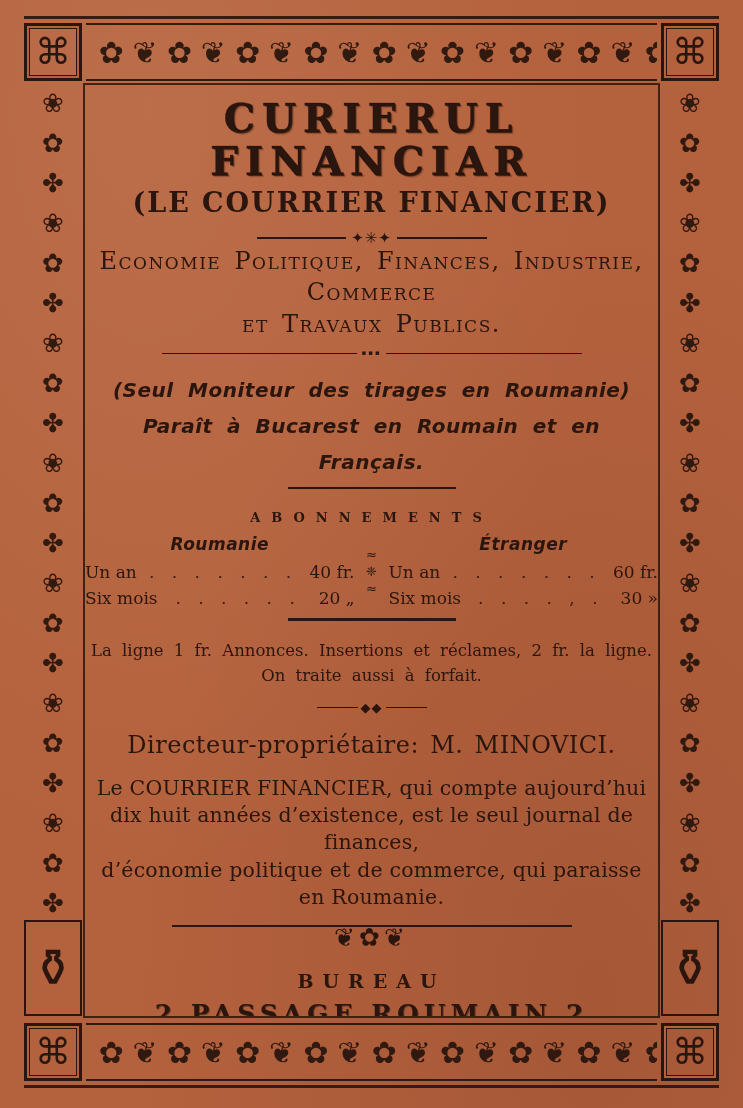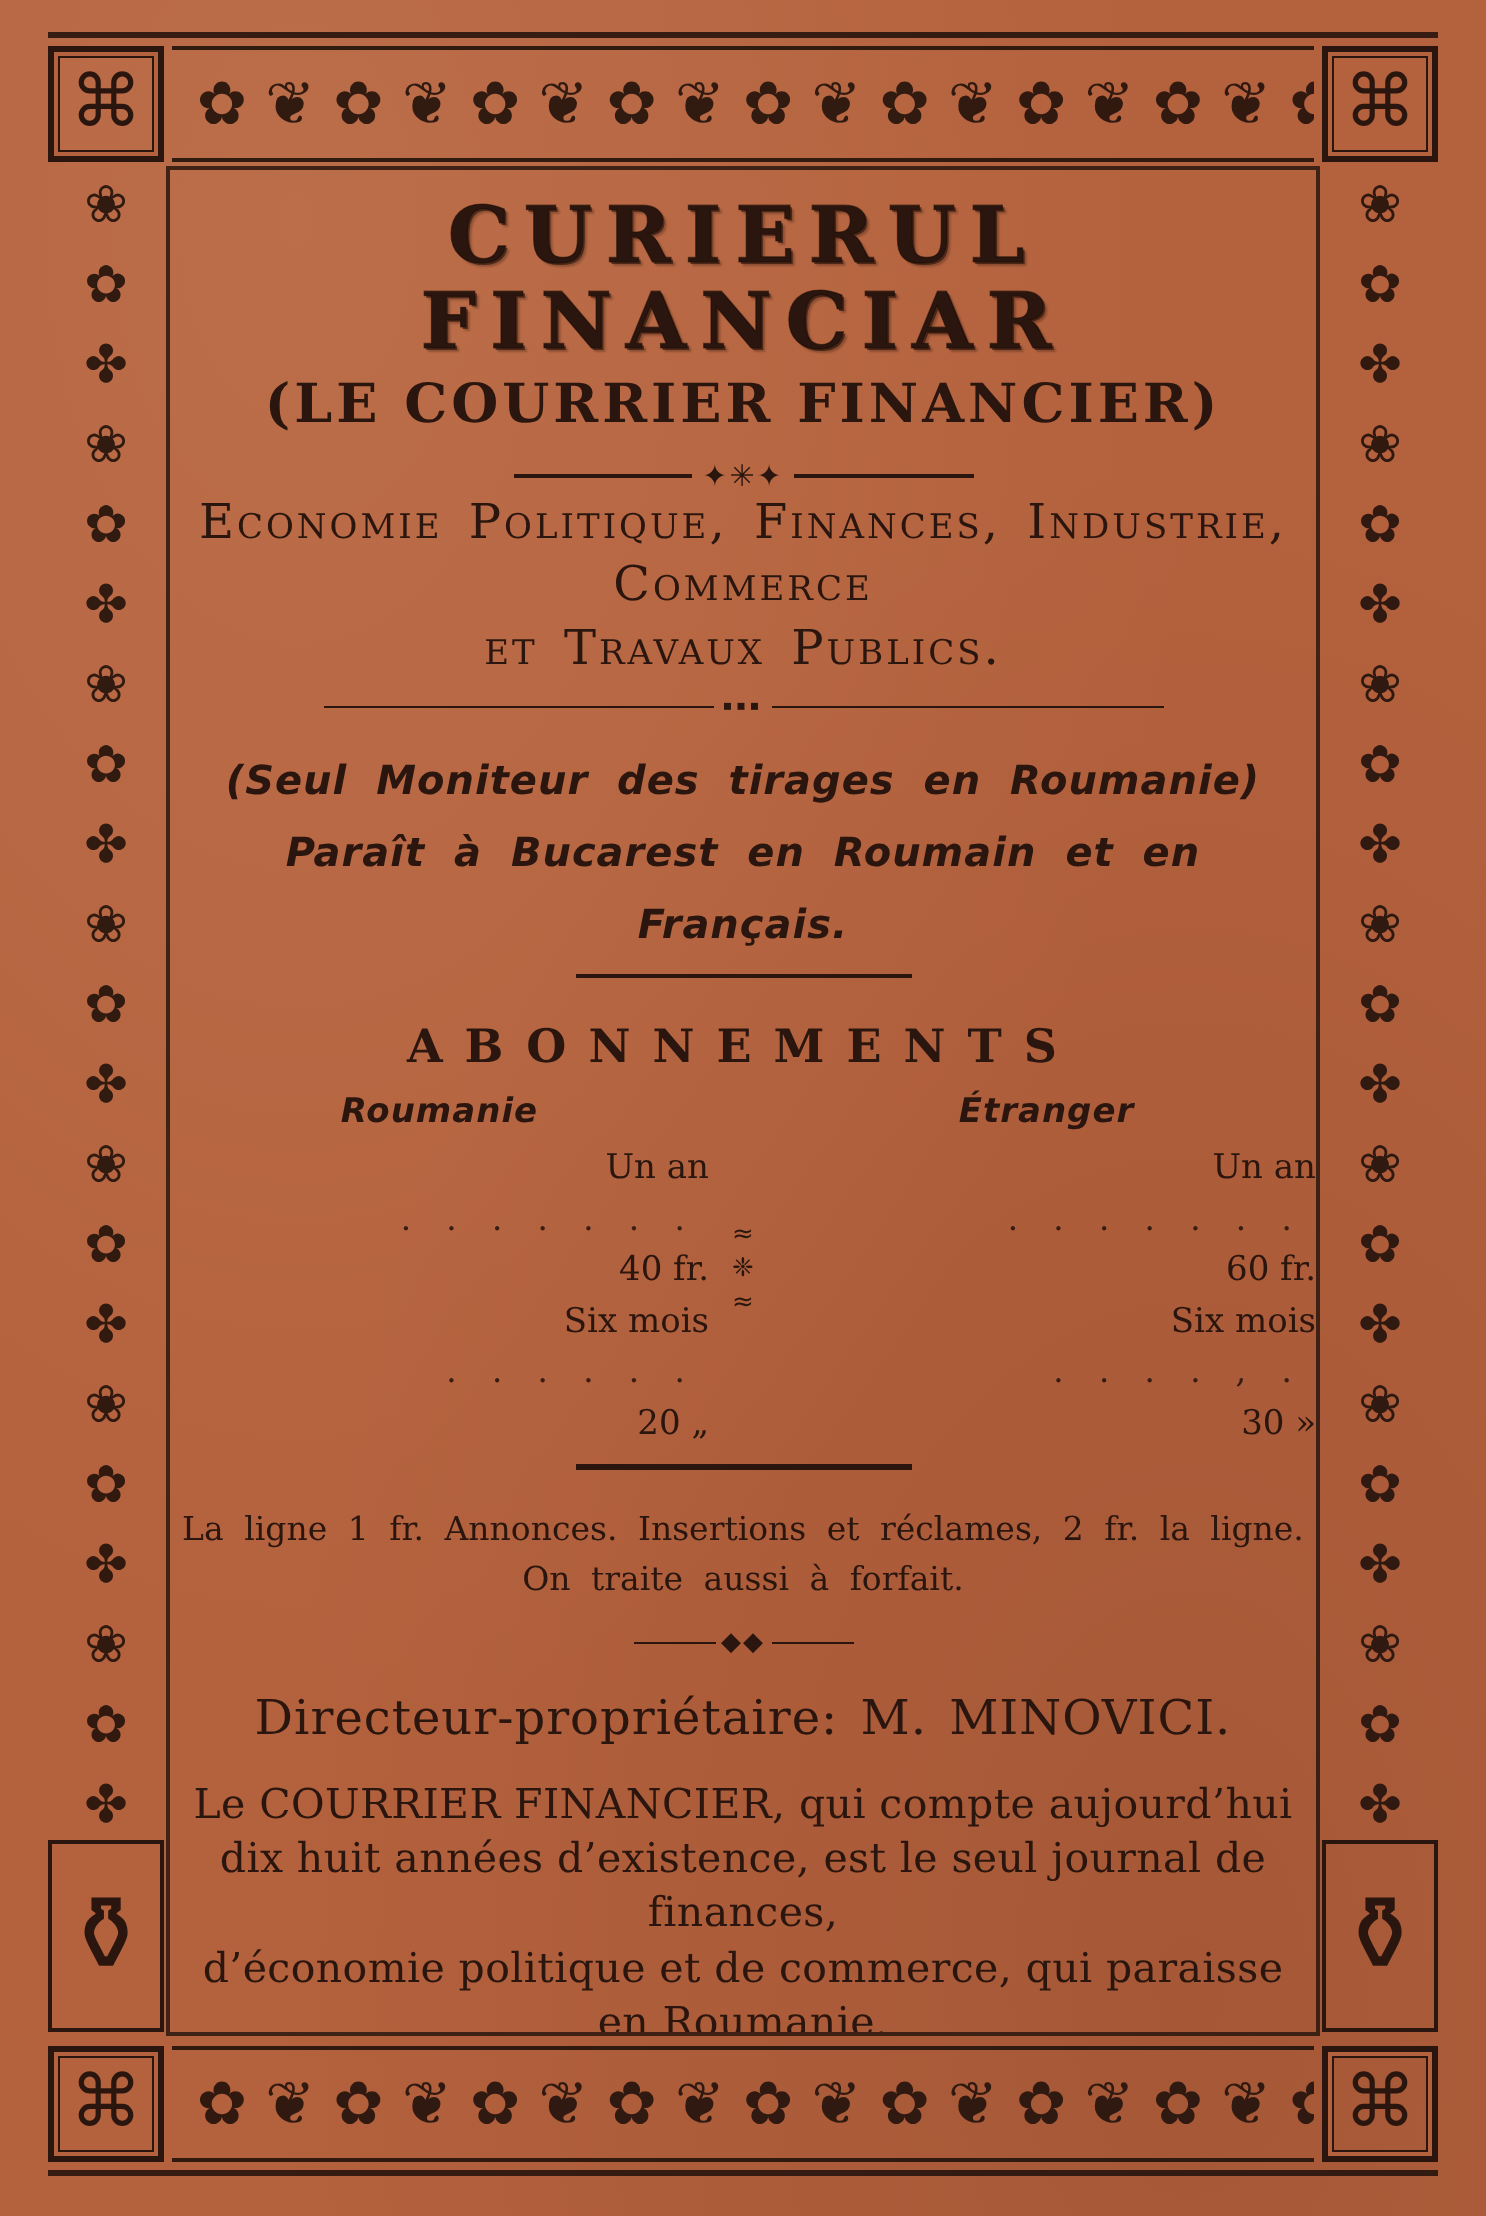--- a/index.html
+++ b/index.html
@@ -41,26 +41,26 @@
   .subtitle{font-size:27px;font-weight:bold;letter-spacing:2px;margin-top:4px;}
   .divider-knot{margin:13px auto 0;display:flex;align-items:center;justify-content:center;width:230px;}
   .divider-knot .line{flex:1;height:2px;background:var(--ink);}
   .divider-knot .glyphs{font-family:"DejaVu Sans","Liberation Sans",sans-serif;font-size:15px;letter-spacing:1px;padding:0 5px;line-height:1;}
   .tagline{margin-top:0;font-variant:small-caps;font-size:24px;letter-spacing:1.5px;line-height:1.32;word-spacing:4px;}
   .divider-rail{margin:9px auto 0;display:flex;align-items:center;justify-content:center;width:420px;}
   .divider-rail .line{flex:1;height:1.5px;background:var(--ink);}
   .divider-rail .glyphs{font-size:7px;letter-spacing:2px;padding:0 4px;line-height:1;}
   .motto{margin-top:15px;font-family:"DejaVu Sans","Liberation Sans",sans-serif;font-style:italic;font-weight:bold;font-size:20px;line-height:1.8;word-spacing:7px;letter-spacing:.5px;}
   .rule-short{width:168px;height:2.5px;background:var(--ink);margin:7px auto 0;}
-  .abo-heading{margin-top:21px;font-size:23px;font-weight:bold;letter-spacing:11px;}
+  .abo-heading{margin-top:21px;font-size:13px;font-weight:bold;letter-spacing:11px;}
   .abo-table{margin-top:9px;display:flex;align-items:stretch;text-align:left;padding:0 0;}
   .abo-col{flex:1;min-width:0;}
   .abo-header{text-align:center;font-family:"DejaVu Sans","Liberation Sans",sans-serif;font-style:italic;font-weight:bold;font-size:17px;letter-spacing:.5px;}
   .abo-rows{margin-top:6px;font-size:17px;line-height:1.5;}
-  .abo-row{display:flex;align-items:flex-end;white-space:nowrap;flex-direction:column;}
+  .abo-row{display:flex;align-items:flex-start;white-space:nowrap;}
   .abo-row .dots{flex:1;overflow:hidden;text-align:center;letter-spacing:6px;opacity:.9;padding:0 6px;}
   .abo-row .price{flex:0 0 auto;}
   .abo-sep{flex:0 0 34px;display:flex;align-items:center;justify-content:center;writing-mode:vertical-rl;text-orientation:upright;font-family:"DejaVu Sans","Liberation Sans",sans-serif;font-size:13px;line-height:1;letter-spacing:2px;color:var(--ink);}
   .tariffs{margin-top:17px;font-size:16.5px;line-height:1.55;word-spacing:5px;}
   .divider-diamond{margin:12px auto 0;display:flex;align-items:center;justify-content:center;width:110px;}
   .divider-diamond .line{flex:1;height:1.5px;background:var(--ink);}
   .divider-diamond .glyphs{font-size:13px;letter-spacing:1px;padding:0 3px;line-height:1;}
   .directeur{margin-top:17px;font-size:24px;font-weight:normal;letter-spacing:.5px;word-spacing:3px;}
   .about{margin-top:16px;font-size:20.5px;line-height:1.33;letter-spacing:.2px;}
   .divider-fleuron{margin:14px auto 0;width:400px;}

